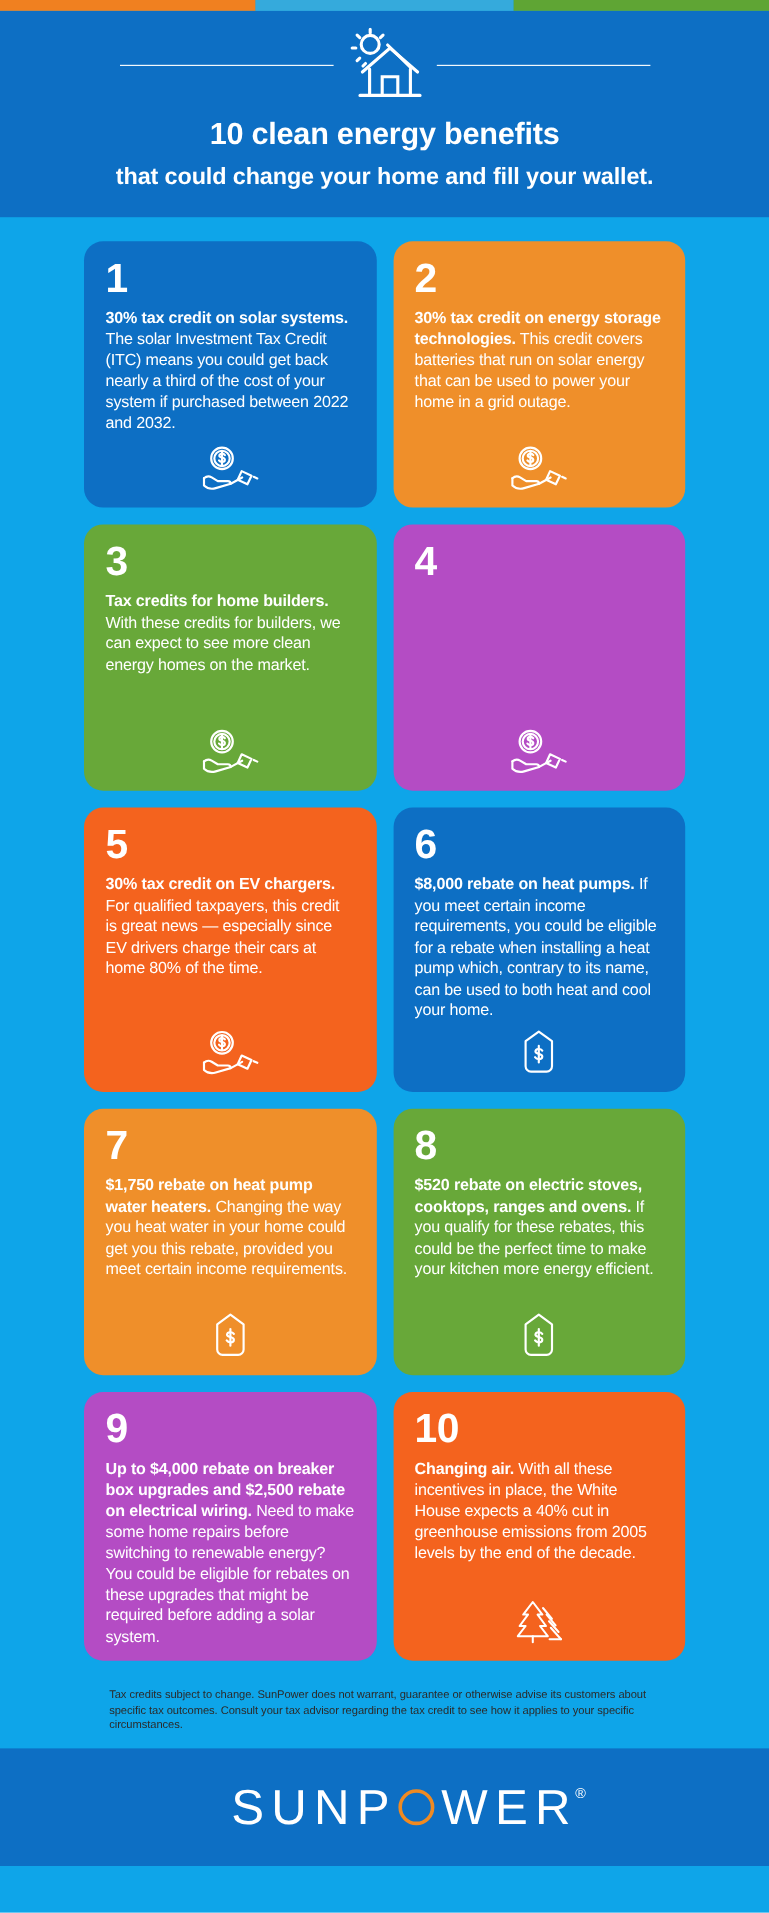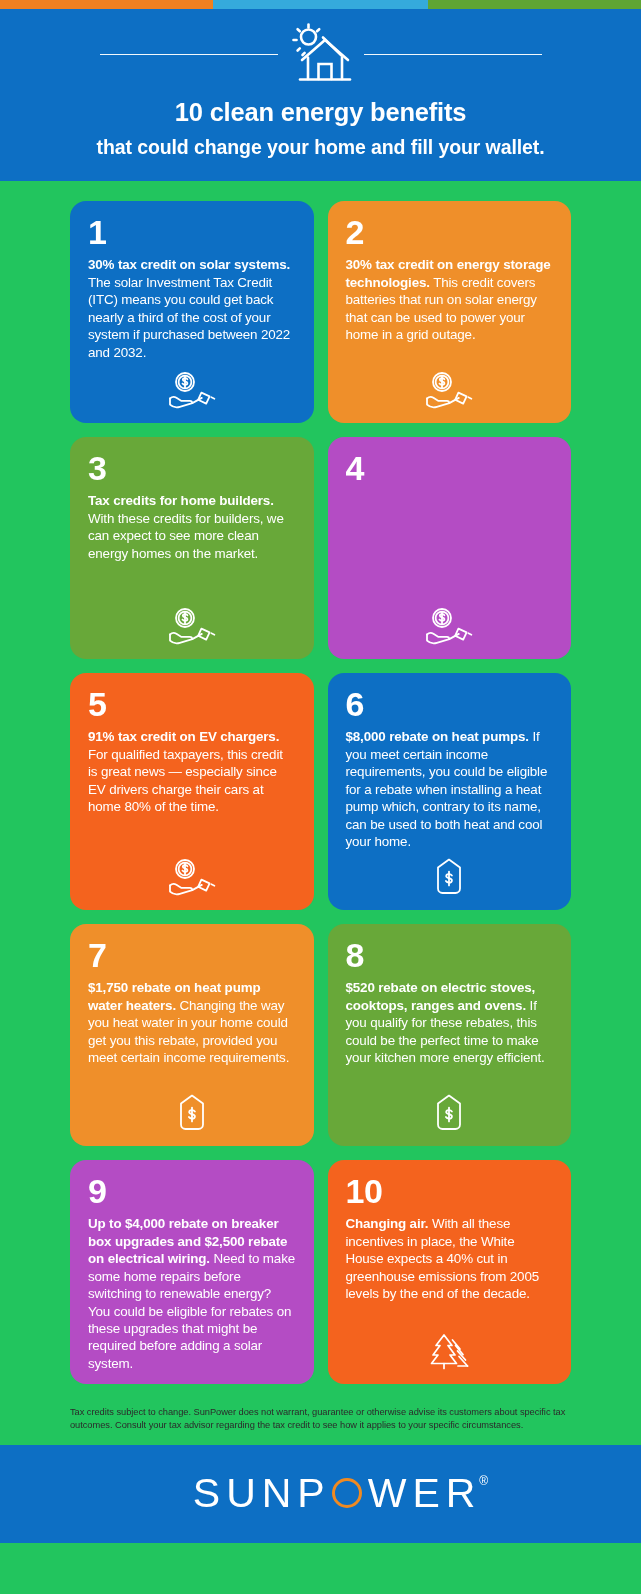--- a/index.html
+++ b/index.html
@@ -7,21 +7,21 @@
     width: 641px;
     height: 1594px;
     background: #ffffff;
     font-family: "Liberation Sans", sans-serif;
     overflow: hidden;
   }
   .page {
     position: relative;
     width: 641px;
     height: 1594px;
-    background: #22c55e;
+    background: #0ea5e9;
   }
 
   
   .accent-bar {
     display: flex;
     width: 100%;
     height: 9px;
   }
   .accent-seg { height: 100%; }
   .accent-seg.s0 { flex: 0 0 33.3%; }
@@ -102,21 +102,21 @@
     padding-top: 8px;
     padding-bottom: 2px;
   }
   .card-icon { display: block; }
   .icon-hand { width: 48px; height: 38px; }
   .icon-tag  { width: 26px; height: 38px; }
   .icon-tree { width: 42px; height: 38px; }
 
   
   .disclaimer {
-    padding: 22px 70px 14px 70px;
+    padding: 22px 70px 14px 91px;
     font-size: 9.3px;
     line-height: 1.33;
     color: #2b2b2b;
     letter-spacing: -0.05px;
   }
 
   
   .footer {
     background: #0d6fc4;
     height: 98px;
@@ -244,21 +244,21 @@
             <line x1="17" y1="5.4" x2="17" y2="16.7"></line>
             <path d="M2 27.5c1.8-1.6 4.4-1.9 6.4-.7l5.1 3.1h8.4c1.3 0 2.3 1 2.3 2.2"></path>
             <path d="M2 27.5 L2 33.6 C4.6 36 8.4 36.8 11.8 35.8 L24.3 32.1 L33.8 26.9"></path>
             <path d="M33.4 21.6 L41.6 25.4 L38.2 32.6 L30.1 28.8 Z"></path>
             <line x1="43.4" y1="26.3" x2="46.4" y2="27.7"></line>
           </svg>
         </div>
       </div>
       <div class="card" style="background: rgb(244, 99, 30);">
         <div class="card-num">5</div>
-        <div class="card-body"><b>91% tax credit on EV chargers.</b><span> For qualified taxpayers, this credit is great news — especially since EV drivers charge their cars at home 80% of the time.</span></div>
+        <div class="card-body"><b>30% tax credit on EV chargers.</b><span> For qualified taxpayers, this credit is great news — especially since EV drivers charge their cars at home 80% of the time.</span></div>
         <div class="card-icon-wrap">
           <svg class="card-icon icon-hand" viewBox="0 0 48 38" fill="none" stroke="#ffffff" stroke-width="1.8" stroke-linecap="round" stroke-linejoin="round">
             <circle cx="17" cy="11" r="9"></circle>
             <circle cx="17" cy="11" r="6.4"></circle>
             <path d="M19.4 8.2c-.6-.8-1.6-1.2-2.6-1.1-1.2.1-2 .8-2 1.7 0 1.9 4.6 1.1 4.6 3.3 0 1-1 1.8-2.3 1.8-1.1 0-2.1-.5-2.6-1.3"></path>
             <line x1="17" y1="5.4" x2="17" y2="16.7"></line>
             <path d="M2 27.5c1.8-1.6 4.4-1.9 6.4-.7l5.1 3.1h8.4c1.3 0 2.3 1 2.3 2.2"></path>
             <path d="M2 27.5 L2 33.6 C4.6 36 8.4 36.8 11.8 35.8 L24.3 32.1 L33.8 26.9"></path>
             <path d="M33.4 21.6 L41.6 25.4 L38.2 32.6 L30.1 28.8 Z"></path>
             <line x1="43.4" y1="26.3" x2="46.4" y2="27.7"></line>

